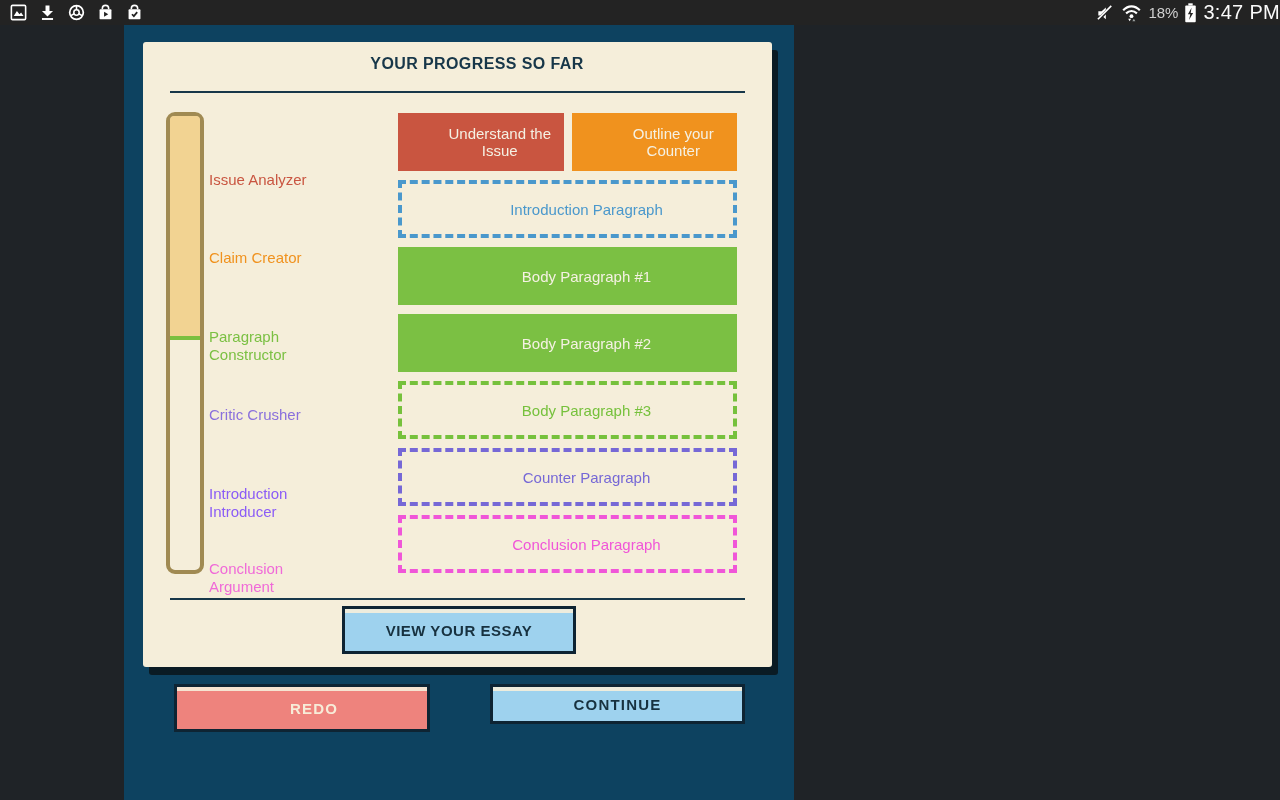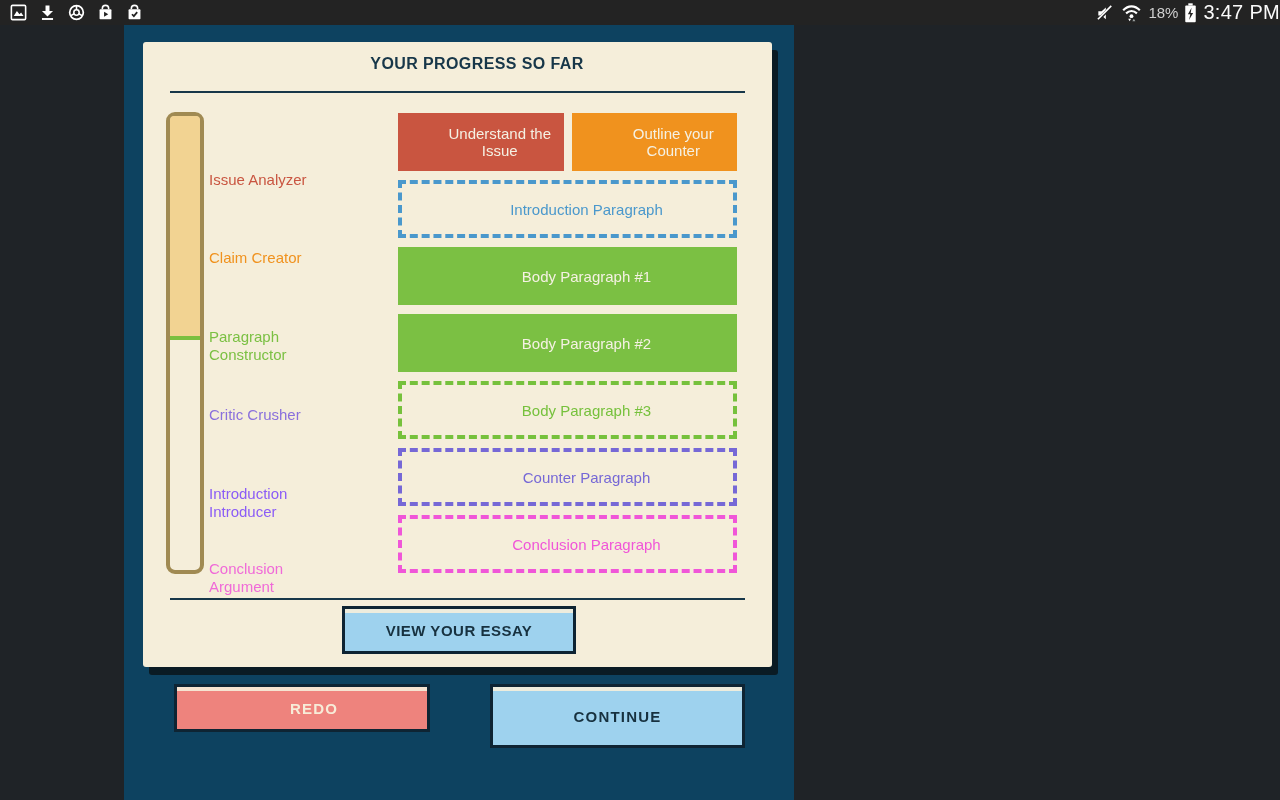--- a/index.html
+++ b/index.html
@@ -74,21 +74,21 @@
   }
   .btn-view {
     position:absolute; left:199px; top:564px; width:234px; height:48px;
     font-size:15px; letter-spacing:0.5px;
   }
   .btn-redo {
     position:absolute; left:174px; top:684px; width:256px; height:48px;
     font-size:15px; letter-spacing:1.2px;
   }
   .btn-continue {
-    position:absolute; left:490px; top:684px; width:255px; height:64px;
+    position:absolute; left:490px; top:684px; width:255px; height:40px;
     font-size:15px; letter-spacing:1.2px;
   }
 </style>
 </head>
 <body>
 
 <div class="statusbar">
   <div class="sb-left">
     <svg class="sbicon" viewBox="0 0 24 24">
       <rect x="3" y="3" width="18" height="18" rx="1.5" fill="none" stroke="#fff" stroke-width="2"></rect>

